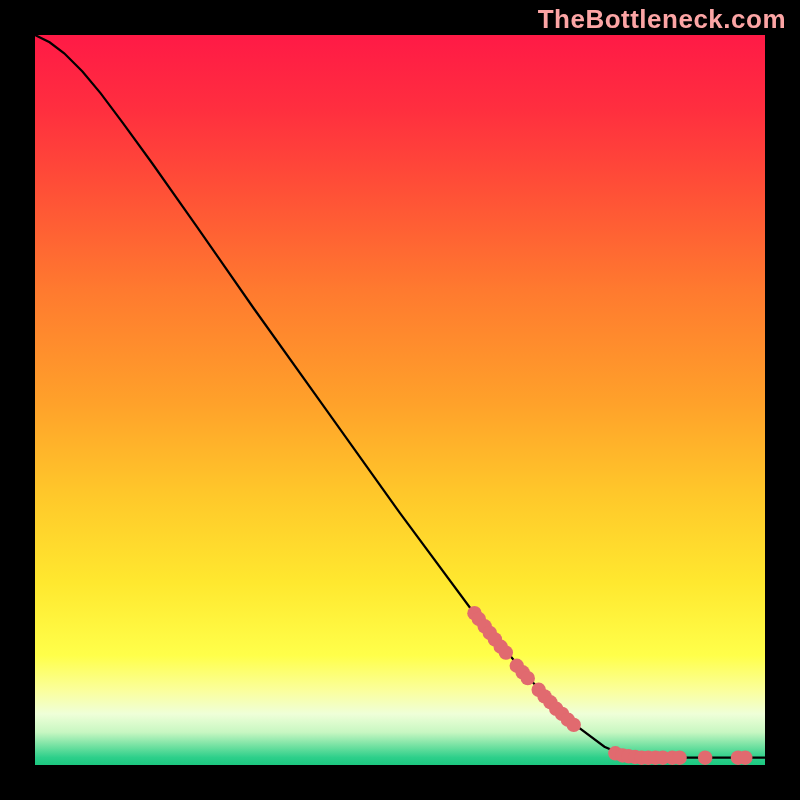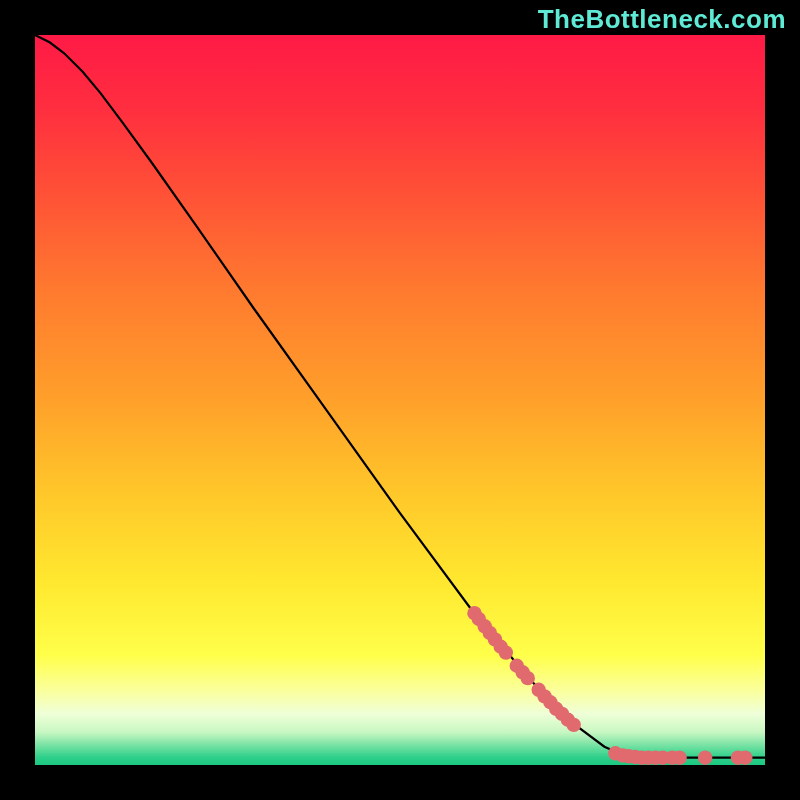--- a/index.html
+++ b/index.html
@@ -16,21 +16,21 @@
     width: 800px;
     height: 800px;
     background: #000;
   }
   .watermark {
     position: absolute;
     top: 4px;
     right: 14px;
     font-size: 26px;
     font-weight: 600;
-    color: #5eead4;
+    color: #fca5a5;
     letter-spacing: 0.5px;
     user-select: none;
   }
   .plot {
     position: absolute;
     left: 35px;
     top: 35px;
     width: 730px;
     height: 730px;
   }

